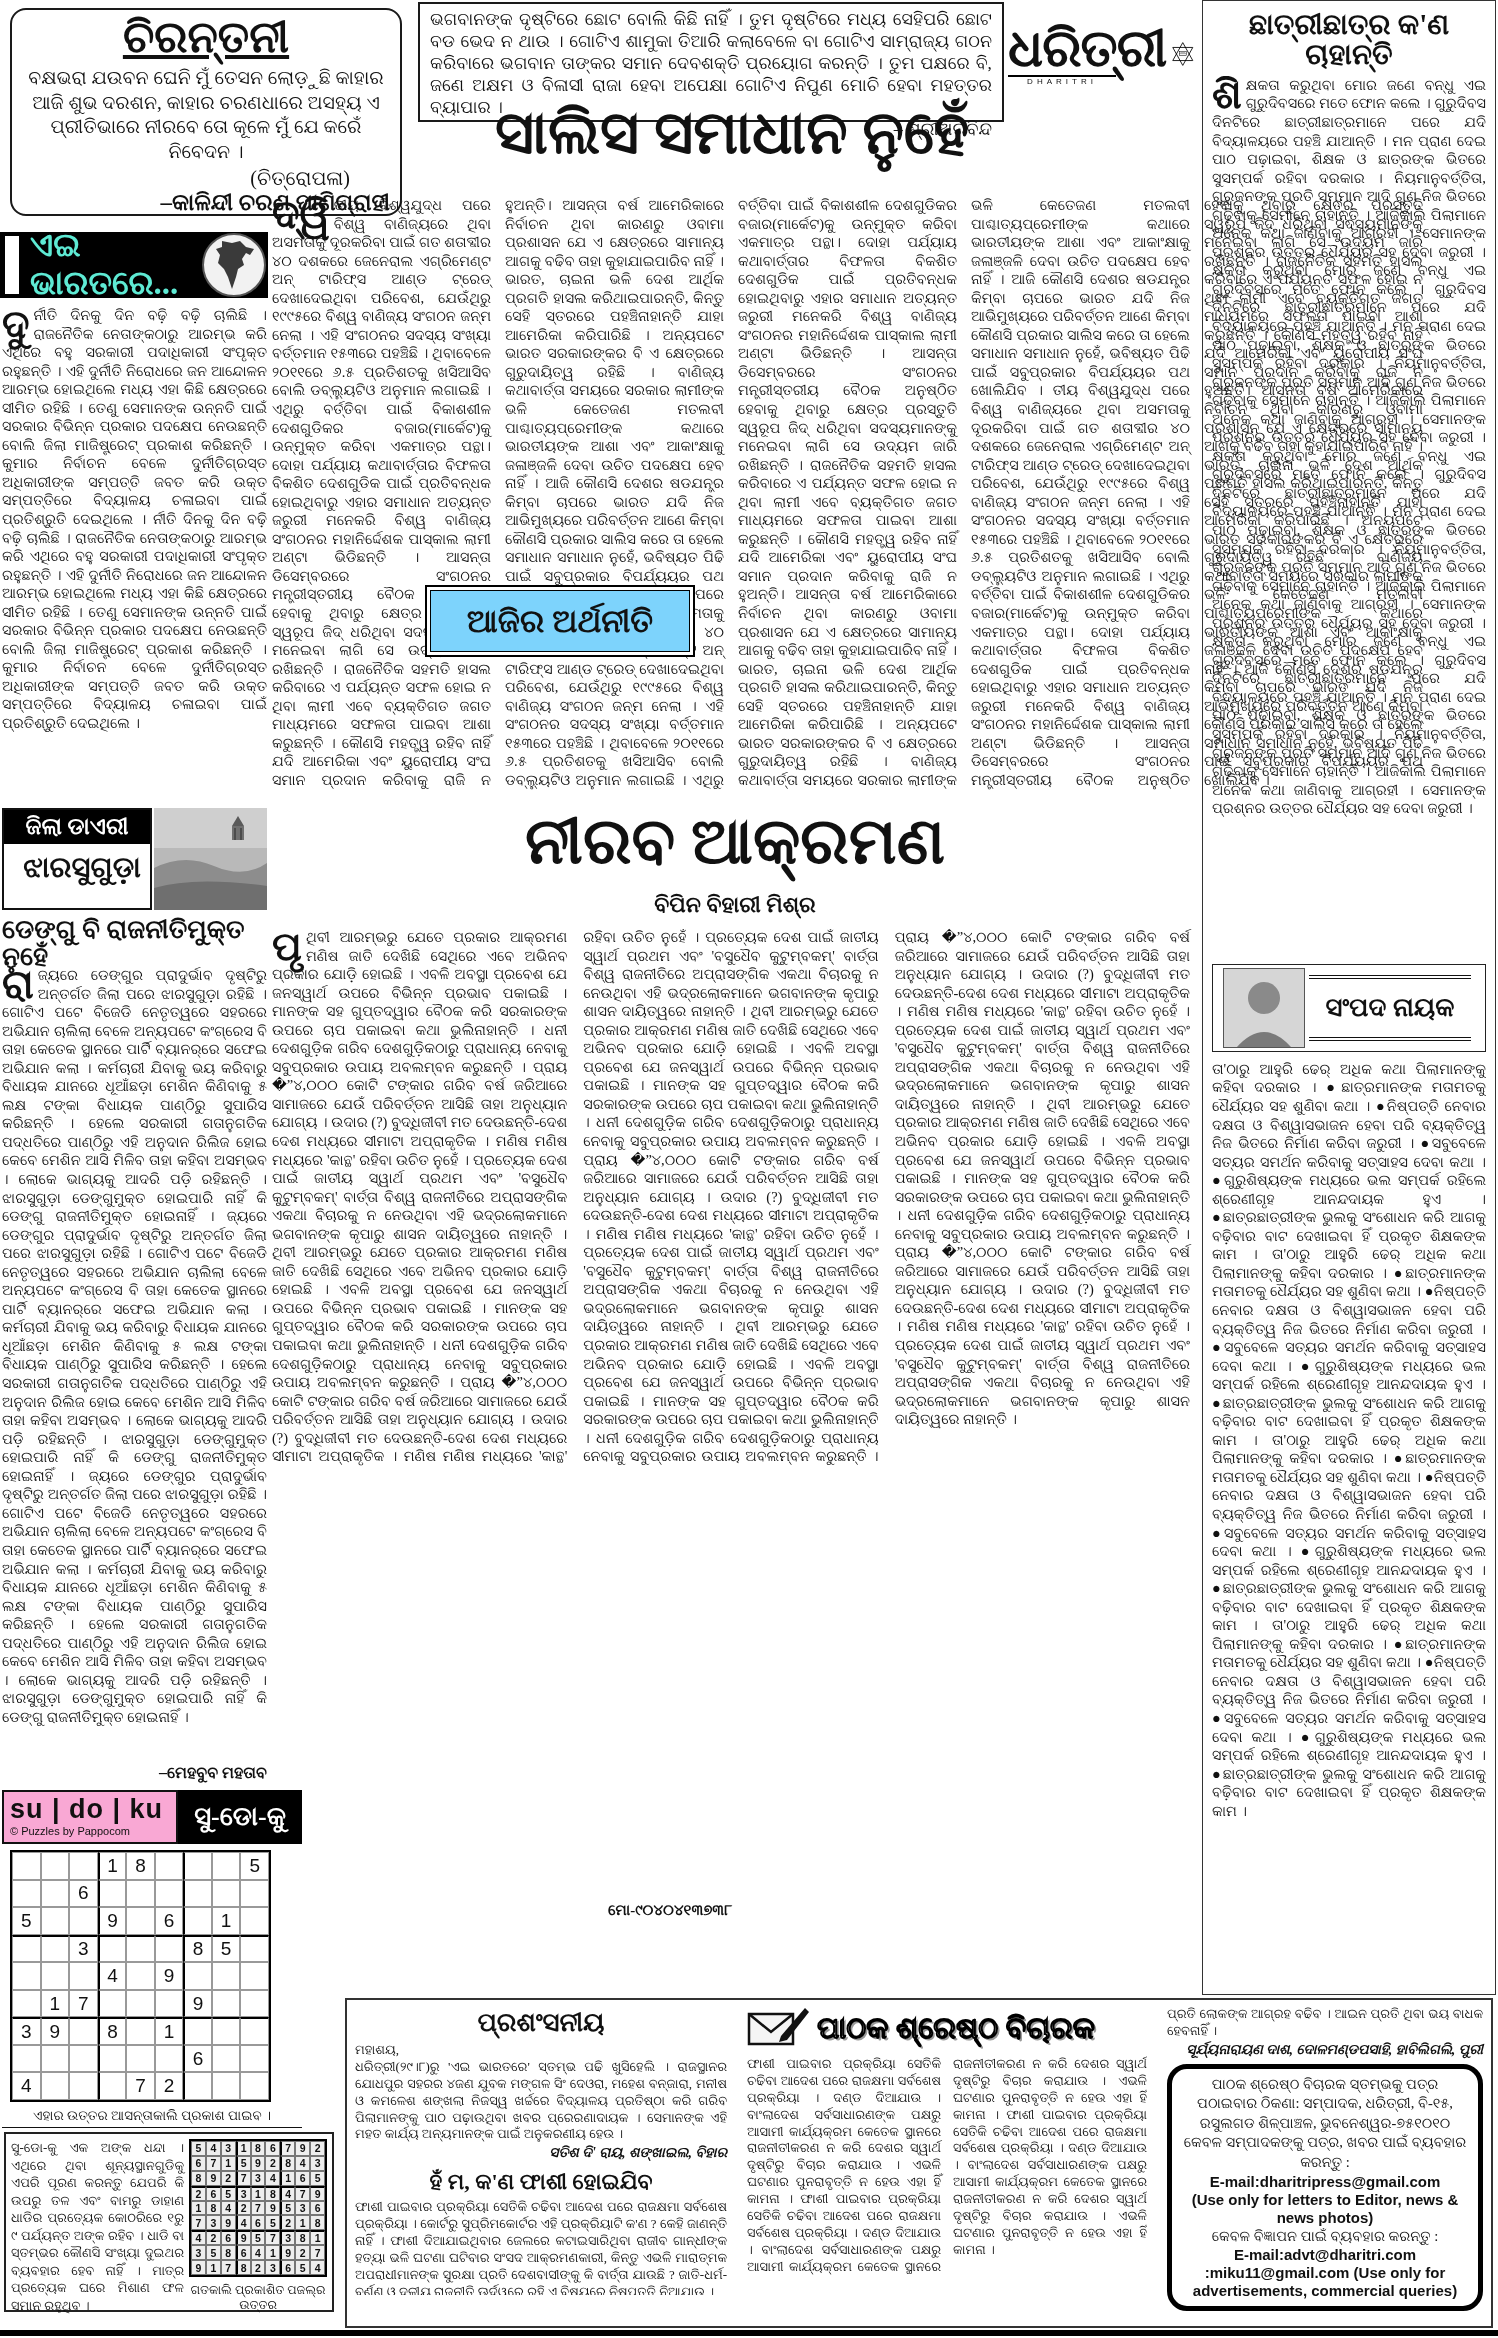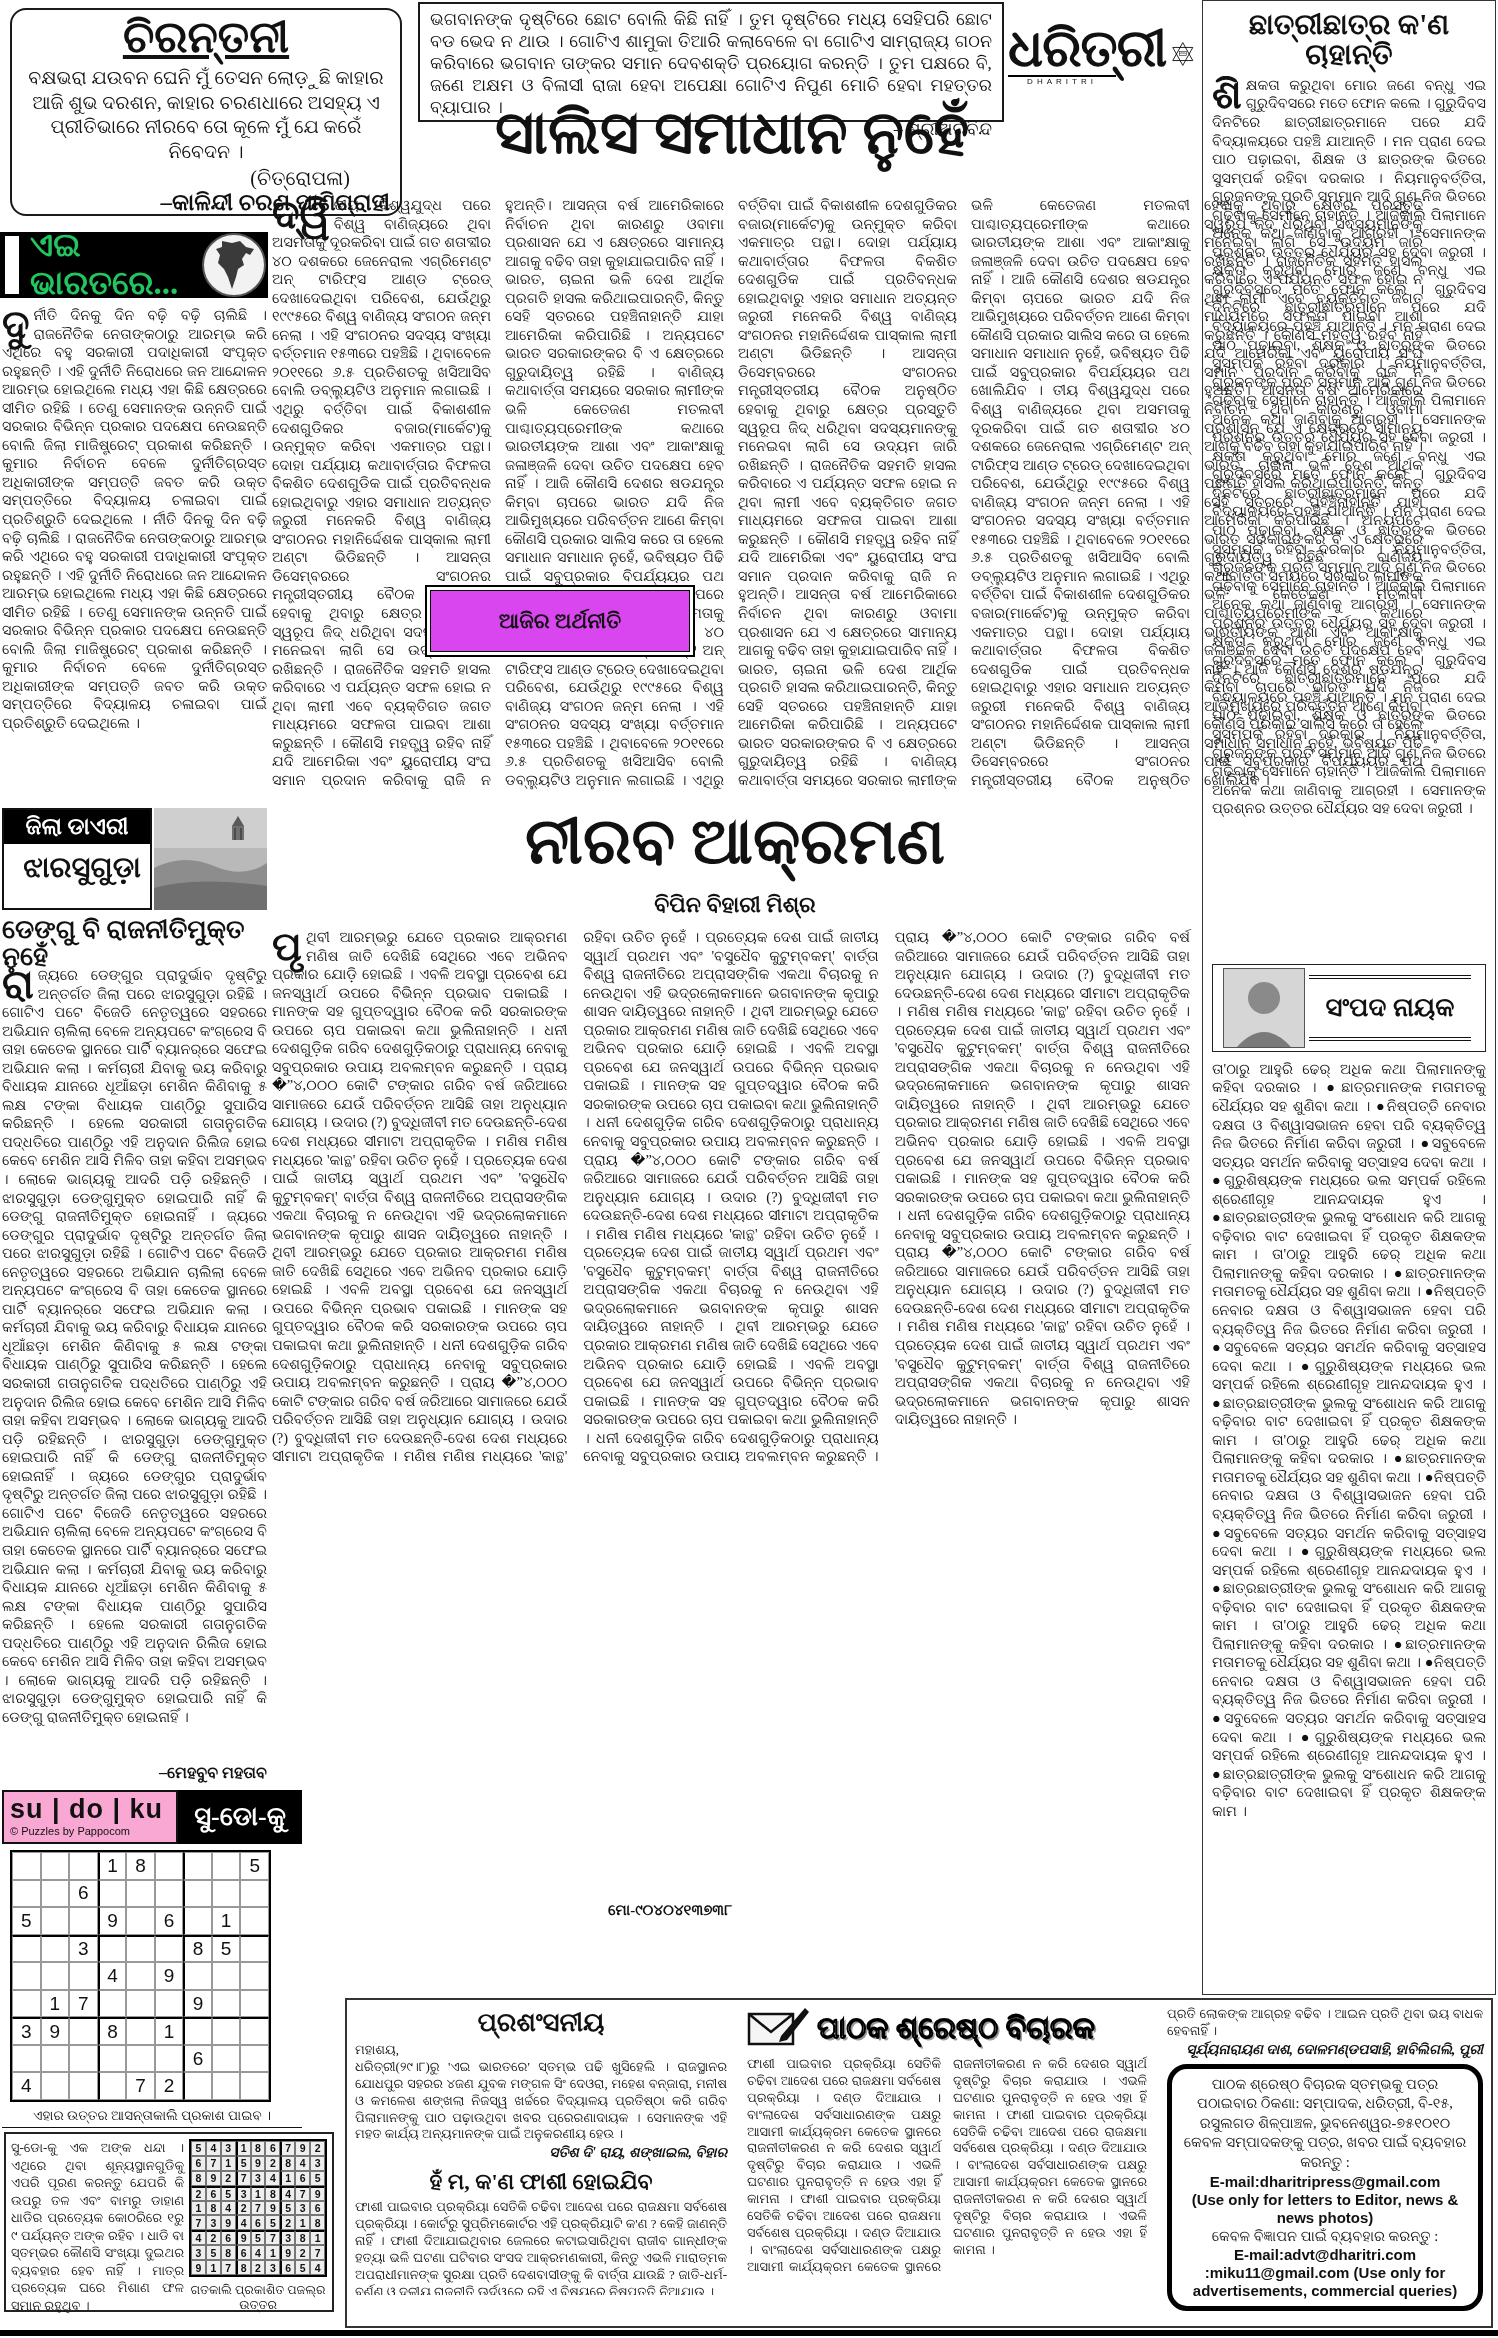--- a/index.html
+++ b/index.html
@@ -24,21 +24,21 @@
   .masthead .mh-title{font-size:52px;font-weight:bold;line-height:1;letter-spacing:-1px;}
   .masthead .mh-sub{font-size:8px;letter-spacing:4px;border-top:2px solid #000;width:108px;text-align:center;font-family:"Liberation Sans",sans-serif;}
   
   .right-col{left:1202px;top:0px;width:294px;height:1995px;border:1.5px solid #333;box-sizing:border-box;padding:8px 9px;}
   .right-col h2{margin:0 0 6px 0;font-size:29px;line-height:1.05;text-align:center;}
   .sampad-box{border:1.5px solid #222;height:88px;margin:8px 0;display:flex;align-items:center;box-sizing:border-box;padding:10px;}
   .sampad-name{flex:1;text-align:center;font-size:26px;font-weight:bold;border-top:4px double #111;border-bottom:4px double #111;margin:0 4px;padding:14px 0;}
   
   .edit-headline{left:272px;top:100px;width:920px;height:84px;font-size:60px;font-weight:bold;text-align:center;line-height:1.1;}
   .edit-body{left:272px;top:196px;width:918px;height:608px;column-count:4;column-gap:14px;}
-  .ajira-box{left:430px;top:590px;width:258px;height:60px;background:#d946ef;border:1.5px solid #000;box-shadow:0 0 0 3px #fff,0 0 0 5px #000;display:flex;align-items:center;justify-content:center;font-size:21px;font-weight:bold;}
+  .ajira-box{left:430px;top:590px;width:258px;height:60px;background:#7dd3fc;border:1.5px solid #000;box-shadow:0 0 0 3px #fff,0 0 0 5px #000;display:flex;align-items:center;justify-content:center;font-size:32px;font-weight:bold;}
   
   .nirab-headline{left:280px;top:810px;width:910px;height:82px;font-size:64px;font-weight:bold;text-align:center;line-height:1;}
   .nirab-byline{left:280px;top:892px;width:910px;text-align:center;font-size:22px;font-weight:bold;}
   .nirab-body{left:272px;top:928px;width:918px;height:1052px;column-count:3;column-gap:16px;}
   .nirab-phone{left:540px;top:1902px;width:260px;text-align:center;font-weight:bold;font-size:15px;background:#fff;}
   
   .ei-banner{left:0px;top:232px;width:268px;height:66px;background:#000;color:#fff;display:flex;align-items:center;}
   .ei-bars{width:14px;height:58px;border-left:5px solid #000;border-right:5px solid #000;background:#fff;margin-right:6px;}
   .ei-title{font-size:33px;font-weight:bold;flex:1;}
   .ei-map{width:60px;height:60px;background:#f2f2f2;border-radius:50%;border:2px solid #555;display:flex;align-items:center;justify-content:center;margin-right:2px;}
@@ -126,21 +126,21 @@
 
   <div class="abs nirab-headline">ନୀରବ ଆକ୍ରମଣ</div>
   <div class="abs nirab-byline">ବିପିନ ବିହାରୀ ମିଶ୍ର</div>
   <div class="abs nirab-body body-txt just">
     <span class="dropcap">ପୃ</span><span>ଥିବୀ ଆରମ୍ଭରୁ ଯେତେ ପ୍ରକାର ଆକ୍ରମଣ ମଣିଷ ଜାତି ଦେଖିଛି ସେଥିରେ ଏବେ ଅଭିନବ ପ୍ରକାର ଯୋଡ଼ି ହୋଇଛି । ଏବଳି ଅବସ୍ଥା ପ୍ରବେଶ ଯେ ଜନସ୍ୱାର୍ଥ ଉପରେ ବିଭିନ୍ନ ପ୍ରଭାବ ପକାଇଛି । ମାନଙ୍କ ସହ ଗୁପ୍ତଦ୍ୱାର ବୈଠକ କରି ସରକାରଙ୍କ ଉପରେ ଚାପ ପକାଇବା କଥା ଭୁଲିନାହାନ୍ତି । ଧନୀ ଦେଶଗୁଡ଼ିକ ଗରିବ ଦେଶଗୁଡ଼ିକଠାରୁ ପ୍ରାଧାନ୍ୟ ନେବାକୁ ସବୁପ୍ରକାର ଉପାୟ ଅବଲମ୍ବନ କରୁଛନ୍ତି । ପ୍ରାୟ �”୪,୦୦୦ କୋଟି ଟଙ୍କାର ଗରିବ ବର୍ଷ ଜରିଆରେ ସାମାଜରେ ଯେଉଁ ପରିବର୍ତ୍ତନ ଆସିଛି ତାହା ଅନୁଧ୍ୟାନ ଯୋଗ୍ୟ । ଉଦାର (?) ବୁଦ୍ଧିଜୀବୀ ମତ ଦେଉଛନ୍ତି-ଦେଶ ଦେଶ ମଧ୍ୟରେ ସୀମାଟା ଅପ୍ରାକୃତିକ । ମଣିଷ ମଣିଷ ମଧ୍ୟରେ 'କାନ୍ଥ' ରହିବା ଉଚିତ ନୁହେଁ । ପ୍ରତ୍ୟେକ ଦେଶ ପାଇଁ ଜାତୀୟ ସ୍ୱାର୍ଥ ପ୍ରଥମ ଏବଂ 'ବସୁଧୈବ କୁଟୁମ୍ବକମ୍' ବାର୍ତ୍ତା ବିଶ୍ୱ ରାଜନୀତିରେ ଅପ୍ରାସଙ୍ଗିକ ଏକଥା ବିଚାରକୁ ନ ନେଉଥିବା ଏହି ଭଦ୍ରଲୋକମାନେ ଭଗବାନଙ୍କ କୃପାରୁ ଶାସନ ଦାୟିତ୍ୱରେ ନାହାନ୍ତି । ଥିବୀ ଆରମ୍ଭରୁ ଯେତେ ପ୍ରକାର ଆକ୍ରମଣ ମଣିଷ ଜାତି ଦେଖିଛି ସେଥିରେ ଏବେ ଅଭିନବ ପ୍ରକାର ଯୋଡ଼ି ହୋଇଛି । ଏବଳି ଅବସ୍ଥା ପ୍ରବେଶ ଯେ ଜନସ୍ୱାର୍ଥ ଉପରେ ବିଭିନ୍ନ ପ୍ରଭାବ ପକାଇଛି । ମାନଙ୍କ ସହ ଗୁପ୍ତଦ୍ୱାର ବୈଠକ କରି ସରକାରଙ୍କ ଉପରେ ଚାପ ପକାଇବା କଥା ଭୁଲିନାହାନ୍ତି । ଧନୀ ଦେଶଗୁଡ଼ିକ ଗରିବ ଦେଶଗୁଡ଼ିକଠାରୁ ପ୍ରାଧାନ୍ୟ ନେବାକୁ ସବୁପ୍ରକାର ଉପାୟ ଅବଲମ୍ବନ କରୁଛନ୍ତି । ପ୍ରାୟ �”୪,୦୦୦ କୋଟି ଟଙ୍କାର ଗରିବ ବର୍ଷ ଜରିଆରେ ସାମାଜରେ ଯେଉଁ ପରିବର୍ତ୍ତନ ଆସିଛି ତାହା ଅନୁଧ୍ୟାନ ଯୋଗ୍ୟ । ଉଦାର (?) ବୁଦ୍ଧିଜୀବୀ ମତ ଦେଉଛନ୍ତି-ଦେଶ ଦେଶ ମଧ୍ୟରେ ସୀମାଟା ଅପ୍ରାକୃତିକ । ମଣିଷ ମଣିଷ ମଧ୍ୟରେ 'କାନ୍ଥ' ରହିବା ଉଚିତ ନୁହେଁ । ପ୍ରତ୍ୟେକ ଦେଶ ପାଇଁ ଜାତୀୟ ସ୍ୱାର୍ଥ ପ୍ରଥମ ଏବଂ 'ବସୁଧୈବ କୁଟୁମ୍ବକମ୍' ବାର୍ତ୍ତା ବିଶ୍ୱ ରାଜନୀତିରେ ଅପ୍ରାସଙ୍ଗିକ ଏକଥା ବିଚାରକୁ ନ ନେଉଥିବା ଏହି ଭଦ୍ରଲୋକମାନେ ଭଗବାନଙ୍କ କୃପାରୁ ଶାସନ ଦାୟିତ୍ୱରେ ନାହାନ୍ତି । ଥିବୀ ଆରମ୍ଭରୁ ଯେତେ ପ୍ରକାର ଆକ୍ରମଣ ମଣିଷ ଜାତି ଦେଖିଛି ସେଥିରେ ଏବେ ଅଭିନବ ପ୍ରକାର ଯୋଡ଼ି ହୋଇଛି । ଏବଳି ଅବସ୍ଥା ପ୍ରବେଶ ଯେ ଜନସ୍ୱାର୍ଥ ଉପରେ ବିଭିନ୍ନ ପ୍ରଭାବ ପକାଇଛି । ମାନଙ୍କ ସହ ଗୁପ୍ତଦ୍ୱାର ବୈଠକ କରି ସରକାରଙ୍କ ଉପରେ ଚାପ ପକାଇବା କଥା ଭୁଲିନାହାନ୍ତି । ଧନୀ ଦେଶଗୁଡ଼ିକ ଗରିବ ଦେଶଗୁଡ଼ିକଠାରୁ ପ୍ରାଧାନ୍ୟ ନେବାକୁ ସବୁପ୍ରକାର ଉପାୟ ଅବଲମ୍ବନ କରୁଛନ୍ତି । ପ୍ରାୟ �”୪,୦୦୦ କୋଟି ଟଙ୍କାର ଗରିବ ବର୍ଷ ଜରିଆରେ ସାମାଜରେ ଯେଉଁ ପରିବର୍ତ୍ତନ ଆସିଛି ତାହା ଅନୁଧ୍ୟାନ ଯୋଗ୍ୟ । ଉଦାର (?) ବୁଦ୍ଧିଜୀବୀ ମତ ଦେଉଛନ୍ତି-ଦେଶ ଦେଶ ମଧ୍ୟରେ ସୀମାଟା ଅପ୍ରାକୃତିକ । ମଣିଷ ମଣିଷ ମଧ୍ୟରେ 'କାନ୍ଥ' ରହିବା ଉଚିତ ନୁହେଁ । ପ୍ରତ୍ୟେକ ଦେଶ ପାଇଁ ଜାତୀୟ ସ୍ୱାର୍ଥ ପ୍ରଥମ ଏବଂ 'ବସୁଧୈବ କୁଟୁମ୍ବକମ୍' ବାର୍ତ୍ତା ବିଶ୍ୱ ରାଜନୀତିରେ ଅପ୍ରାସଙ୍ଗିକ ଏକଥା ବିଚାରକୁ ନ ନେଉଥିବା ଏହି ଭଦ୍ରଲୋକମାନେ ଭଗବାନଙ୍କ କୃପାରୁ ଶାସନ ଦାୟିତ୍ୱରେ ନାହାନ୍ତି । ଥିବୀ ଆରମ୍ଭରୁ ଯେତେ ପ୍ରକାର ଆକ୍ରମଣ ମଣିଷ ଜାତି ଦେଖିଛି ସେଥିରେ ଏବେ ଅଭିନବ ପ୍ରକାର ଯୋଡ଼ି ହୋଇଛି । ଏବଳି ଅବସ୍ଥା ପ୍ରବେଶ ଯେ ଜନସ୍ୱାର୍ଥ ଉପରେ ବିଭିନ୍ନ ପ୍ରଭାବ ପକାଇଛି । ମାନଙ୍କ ସହ ଗୁପ୍ତଦ୍ୱାର ବୈଠକ କରି ସରକାରଙ୍କ ଉପରେ ଚାପ ପକାଇବା କଥା ଭୁଲିନାହାନ୍ତି । ଧନୀ ଦେଶଗୁଡ଼ିକ ଗରିବ ଦେଶଗୁଡ଼ିକଠାରୁ ପ୍ରାଧାନ୍ୟ ନେବାକୁ ସବୁପ୍ରକାର ଉପାୟ ଅବଲମ୍ବନ କରୁଛନ୍ତି । ପ୍ରାୟ �”୪,୦୦୦ କୋଟି ଟଙ୍କାର ଗରିବ ବର୍ଷ ଜରିଆରେ ସାମାଜରେ ଯେଉଁ ପରିବର୍ତ୍ତନ ଆସିଛି ତାହା ଅନୁଧ୍ୟାନ ଯୋଗ୍ୟ । ଉଦାର (?) ବୁଦ୍ଧିଜୀବୀ ମତ ଦେଉଛନ୍ତି-ଦେଶ ଦେଶ ମଧ୍ୟରେ ସୀମାଟା ଅପ୍ରାକୃତିକ । ମଣିଷ ମଣିଷ ମଧ୍ୟରେ 'କାନ୍ଥ' ରହିବା ଉଚିତ ନୁହେଁ । ପ୍ରତ୍ୟେକ ଦେଶ ପାଇଁ ଜାତୀୟ ସ୍ୱାର୍ଥ ପ୍ରଥମ ଏବଂ 'ବସୁଧୈବ କୁଟୁମ୍ବକମ୍' ବାର୍ତ୍ତା ବିଶ୍ୱ ରାଜନୀତିରେ ଅପ୍ରାସଙ୍ଗିକ ଏକଥା ବିଚାରକୁ ନ ନେଉଥିବା ଏହି ଭଦ୍ରଲୋକମାନେ ଭଗବାନଙ୍କ କୃପାରୁ ଶାସନ ଦାୟିତ୍ୱରେ ନାହାନ୍ତି । ଥିବୀ ଆରମ୍ଭରୁ ଯେତେ ପ୍ରକାର ଆକ୍ରମଣ ମଣିଷ ଜାତି ଦେଖିଛି ସେଥିରେ ଏବେ ଅଭିନବ ପ୍ରକାର ଯୋଡ଼ି ହୋଇଛି । ଏବଳି ଅବସ୍ଥା ପ୍ରବେଶ ଯେ ଜନସ୍ୱାର୍ଥ ଉପରେ ବିଭିନ୍ନ ପ୍ରଭାବ ପକାଇଛି । ମାନଙ୍କ ସହ ଗୁପ୍ତଦ୍ୱାର ବୈଠକ କରି ସରକାରଙ୍କ ଉପରେ ଚାପ ପକାଇବା କଥା ଭୁଲିନାହାନ୍ତି । ଧନୀ ଦେଶଗୁଡ଼ିକ ଗରିବ ଦେଶଗୁଡ଼ିକଠାରୁ ପ୍ରାଧାନ୍ୟ ନେବାକୁ ସବୁପ୍ରକାର ଉପାୟ ଅବଲମ୍ବନ କରୁଛନ୍ତି । ପ୍ରାୟ �”୪,୦୦୦ କୋଟି ଟଙ୍କାର ଗରିବ ବର୍ଷ ଜରିଆରେ ସାମାଜରେ ଯେଉଁ ପରିବର୍ତ୍ତନ ଆସିଛି ତାହା ଅନୁଧ୍ୟାନ ଯୋଗ୍ୟ । ଉଦାର (?) ବୁଦ୍ଧିଜୀବୀ ମତ ଦେଉଛନ୍ତି-ଦେଶ ଦେଶ ମଧ୍ୟରେ ସୀମାଟା ଅପ୍ରାକୃତିକ । ମଣିଷ ମଣିଷ ମଧ୍ୟରେ 'କାନ୍ଥ' ରହିବା ଉଚିତ ନୁହେଁ । ପ୍ରତ୍ୟେକ ଦେଶ ପାଇଁ ଜାତୀୟ ସ୍ୱାର୍ଥ ପ୍ରଥମ ଏବଂ 'ବସୁଧୈବ କୁଟୁମ୍ବକମ୍' ବାର୍ତ୍ତା ବିଶ୍ୱ ରାଜନୀତିରେ ଅପ୍ରାସଙ୍ଗିକ ଏକଥା ବିଚାରକୁ ନ ନେଉଥିବା ଏହି ଭଦ୍ରଲୋକମାନେ ଭଗବାନଙ୍କ କୃପାରୁ ଶାସନ ଦାୟିତ୍ୱରେ ନାହାନ୍ତି ।</span>
   </div>
   <div class="abs nirab-phone">ମୋ-୯୦୪୦୪୧୩୭୩୮</div>
 
   <div class="abs ei-banner">
     <div class="ei-bars"></div>
-    <div class="ei-title" style="color:#22c55e">ଏଇ ଭାରତରେ...</div>
+    <div class="ei-title" style="color:#5eead4">ଏଇ ଭାରତରେ...</div>
     <div class="ei-map">
       <svg width="44" height="52" viewBox="0 0 44 52">
         <path d="M10 2 L20 4 L28 2 L34 8 L42 10 L38 16 L34 14 L30 20 L32 26 L26 30 L24 38 L20 50 L16 38 L12 30 L6 24 L8 16 L4 10 L10 8 Z" fill="#3a3a3a"></path>
       </svg>
     </div>
   </div>
   <div class="abs ei-body body-txt just">
     <span class="dropcap">ଦୁ</span><span>ର୍ନୀତି ଦିନକୁ ଦିନ ବଢ଼ି ବଢ଼ି ଚାଲିଛି । ରାଜନୈତିକ ନେତାଙ୍କଠାରୁ ଆରମ୍ଭ କରି ଏଥିରେ ବହୁ ସରକାରୀ ପଦାଧିକାରୀ ସଂପୃକ୍ତ ରହୁଛନ୍ତି । ଏହି ଦୁର୍ନୀତି ନିରୋଧରେ ଜନ ଆନ୍ଦୋଳନ ଆରମ୍ଭ ହୋଇଥିଲେ ମଧ୍ୟ ଏହା କିଛି କ୍ଷେତ୍ରରେ ସୀମିତ ରହିଛି । ତେଣୁ ସେମାନଙ୍କ ଉନ୍ନତି ପାଇଁ ସରକାର ବିଭିନ୍ନ ପ୍ରକାର ପଦକ୍ଷେପ ନେଉଛନ୍ତି ବୋଲି ଜିଲା ମାଜିଷ୍ଟ୍ରେଟ୍ ପ୍ରକାଶ କରିଛନ୍ତି । କୁମାର ନିର୍ବାଚନ ବେଳେ ଦୁର୍ନୀତିଗ୍ରସ୍ତ ଅଧିକାରୀଙ୍କ ସମ୍ପତ୍ତି ଜବତ କରି ଉକ୍ତ ସମ୍ପତ୍ତିରେ ବିଦ୍ୟାଳୟ ଚଳାଇବା ପାଇଁ ପ୍ରତିଶ୍ରୁତି ଦେଇଥିଲେ । ର୍ନୀତି ଦିନକୁ ଦିନ ବଢ଼ି ବଢ଼ି ଚାଲିଛି । ରାଜନୈତିକ ନେତାଙ୍କଠାରୁ ଆରମ୍ଭ କରି ଏଥିରେ ବହୁ ସରକାରୀ ପଦାଧିକାରୀ ସଂପୃକ୍ତ ରହୁଛନ୍ତି । ଏହି ଦୁର୍ନୀତି ନିରୋଧରେ ଜନ ଆନ୍ଦୋଳନ ଆରମ୍ଭ ହୋଇଥିଲେ ମଧ୍ୟ ଏହା କିଛି କ୍ଷେତ୍ରରେ ସୀମିତ ରହିଛି । ତେଣୁ ସେମାନଙ୍କ ଉନ୍ନତି ପାଇଁ ସରକାର ବିଭିନ୍ନ ପ୍ରକାର ପଦକ୍ଷେପ ନେଉଛନ୍ତି ବୋଲି ଜିଲା ମାଜିଷ୍ଟ୍ରେଟ୍ ପ୍ରକାଶ କରିଛନ୍ତି । କୁମାର ନିର୍ବାଚନ ବେଳେ ଦୁର୍ନୀତିଗ୍ରସ୍ତ ଅଧିକାରୀଙ୍କ ସମ୍ପତ୍ତି ଜବତ କରି ଉକ୍ତ ସମ୍ପତ୍ତିରେ ବିଦ୍ୟାଳୟ ଚଳାଇବା ପାଇଁ ପ୍ରତିଶ୍ରୁତି ଦେଇଥିଲେ ।</span>
   </div>
 

